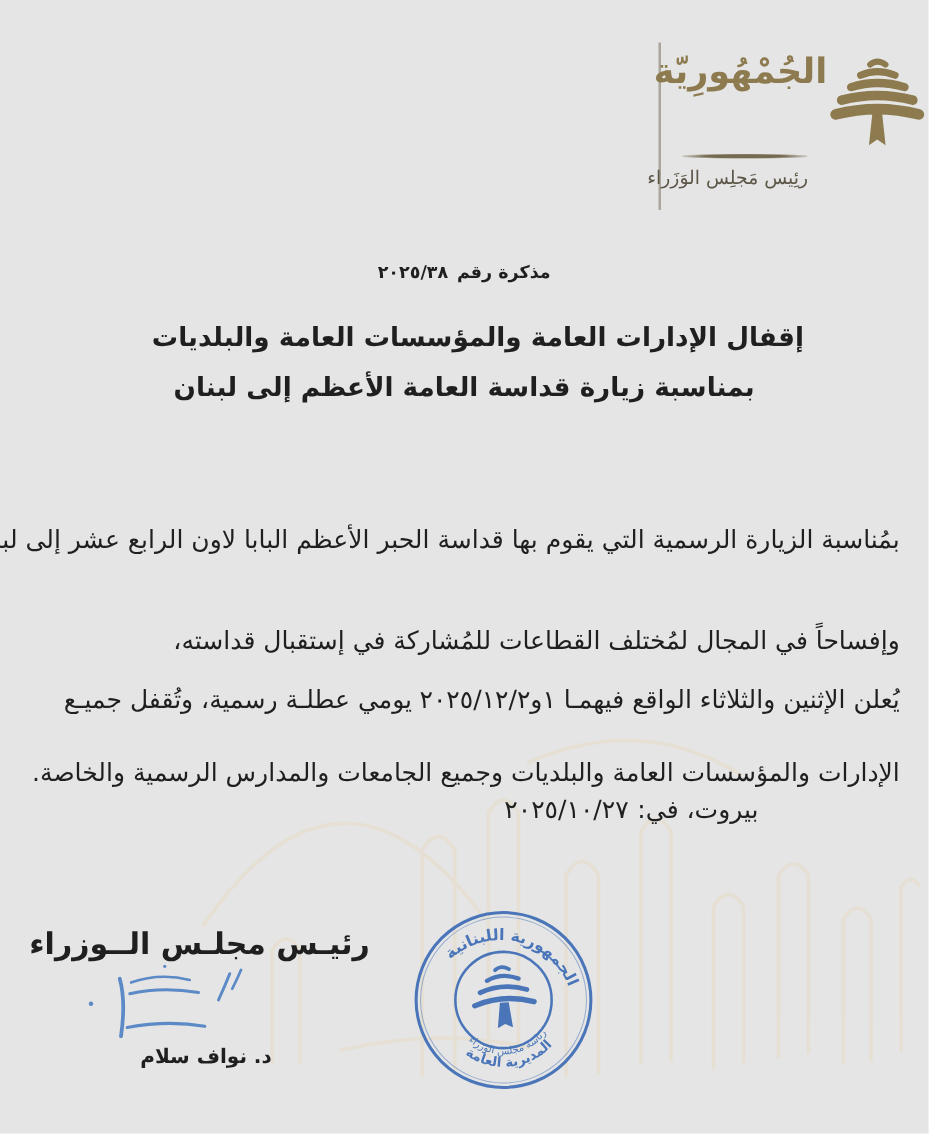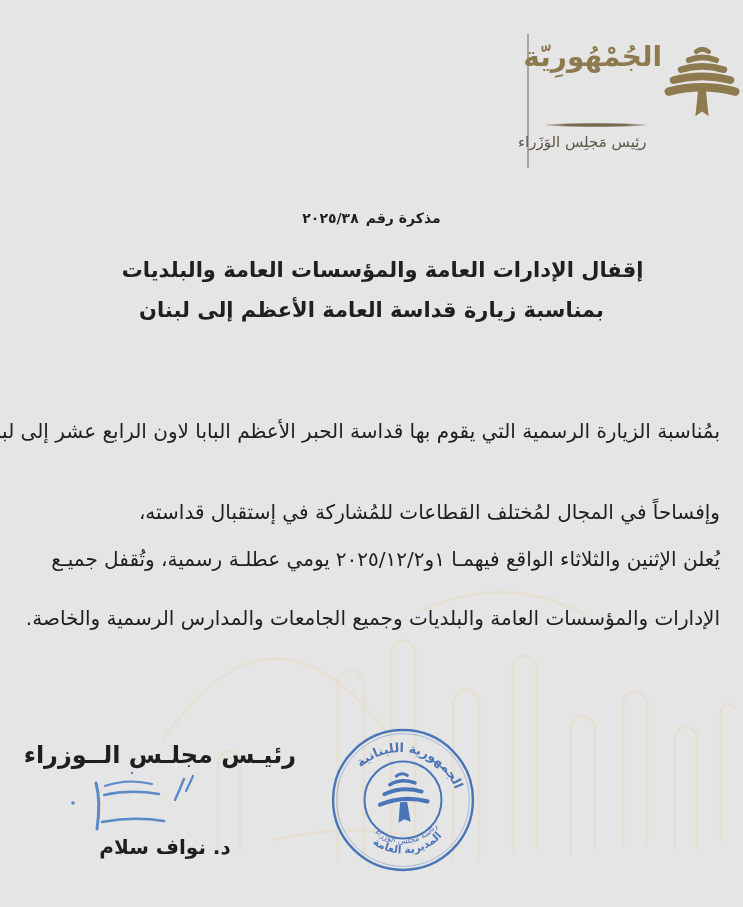--- a/index.html
+++ b/index.html
@@ -34,21 +34,21 @@
   .num{direction:ltr;unicode-bidi:embed;display:inline-block;}
   .num-after{margin-right:7px;}   
   .num-mid{margin-left:6px;}      
   
   .date-line{top:635px;right:136px;font-size:20px;white-space:nowrap;}
   
   .sig-title{top:741px;left:64px;width:232px;text-align:right;
     font-size:24px;font-weight:bold;white-space:nowrap;}
   .sig-svg{left:58px;top:767px;}
   .sig-name{top:835px;left:85px;width:160px;text-align:center;
-    font-size:20px;font-weight:bold;white-space:nowrap;}
+    font-size:16px;font-weight:bold;white-space:nowrap;}
   
   .stamp-svg{left:327px;top:724px;opacity:.92;}
   
   .wm{left:123px;top:550px;opacity:.75;pointer-events:none;}
   .z0{z-index:0;} .z1{z-index:1;} .z2{z-index:2;}
 </style>
 </head>
 <body>
 
 <div class="page">
@@ -98,20 +98,23 @@
   <div class="abs center-line subject2 z1">بمناسبة زيارة قداسة العامة الأعظم إلى لبنان</div>
 
   <div class="abs body-line p1l1 z1">بمُناسبة الزيارة الرسمية التي يقوم بها قداسة الحبر الأعظم البابا لاون الرابع عشر إلى لبنان،</div>
   <div class="abs body-line p1l2 z1">وإفساحاً في المجال لمُختلف القطاعات للمُشاركة في إستقبال قداسته،</div>
 
   <div class="abs body-line p2l1 z1">
     <span>يُعلن الإثنين والثلاثاء الواقع فيهمـا ١و</span><span class="num num-mid">٢٠٢٥/١٢/٢</span><span>يومي عطلـة رسمية، وتُقفل جميـع</span>
   </div>
   <div class="abs body-line p2l2 z1">الإدارات والمؤسسات العامة والبلديات وجميع الجامعات والمدارس الرسمية والخاصة.</div>
 
+  <div class="abs date-line z1">
+    <span>بيروت، في:</span><span class="num num-after">٢٠٢٥/١٠/٢٧</span>
+  </div>
 
   <div class="abs sig-title z1">رئيـس مجلـس الــوزراء</div>
 
   <svg class="abs sig-svg z2" width="160" height="70" viewBox="0 0 160 70">
     <g stroke="#5b8ac6" fill="none" stroke-linecap="round">
       <circle cx="15" cy="36" r="1.8" fill="#5b8ac6" stroke="none"></circle>
       <circle cx="74" cy="6" r="1.3" fill="#5b8ac6" stroke="none"></circle>
       <path d="M38 16 Q43 34 39 62" stroke-width="3"></path>
       <path d="M47 19 Q70 11 94 17" stroke-width="2"></path>
       <path d="M46 28 Q72 22 101 27" stroke-width="2.4"></path>

